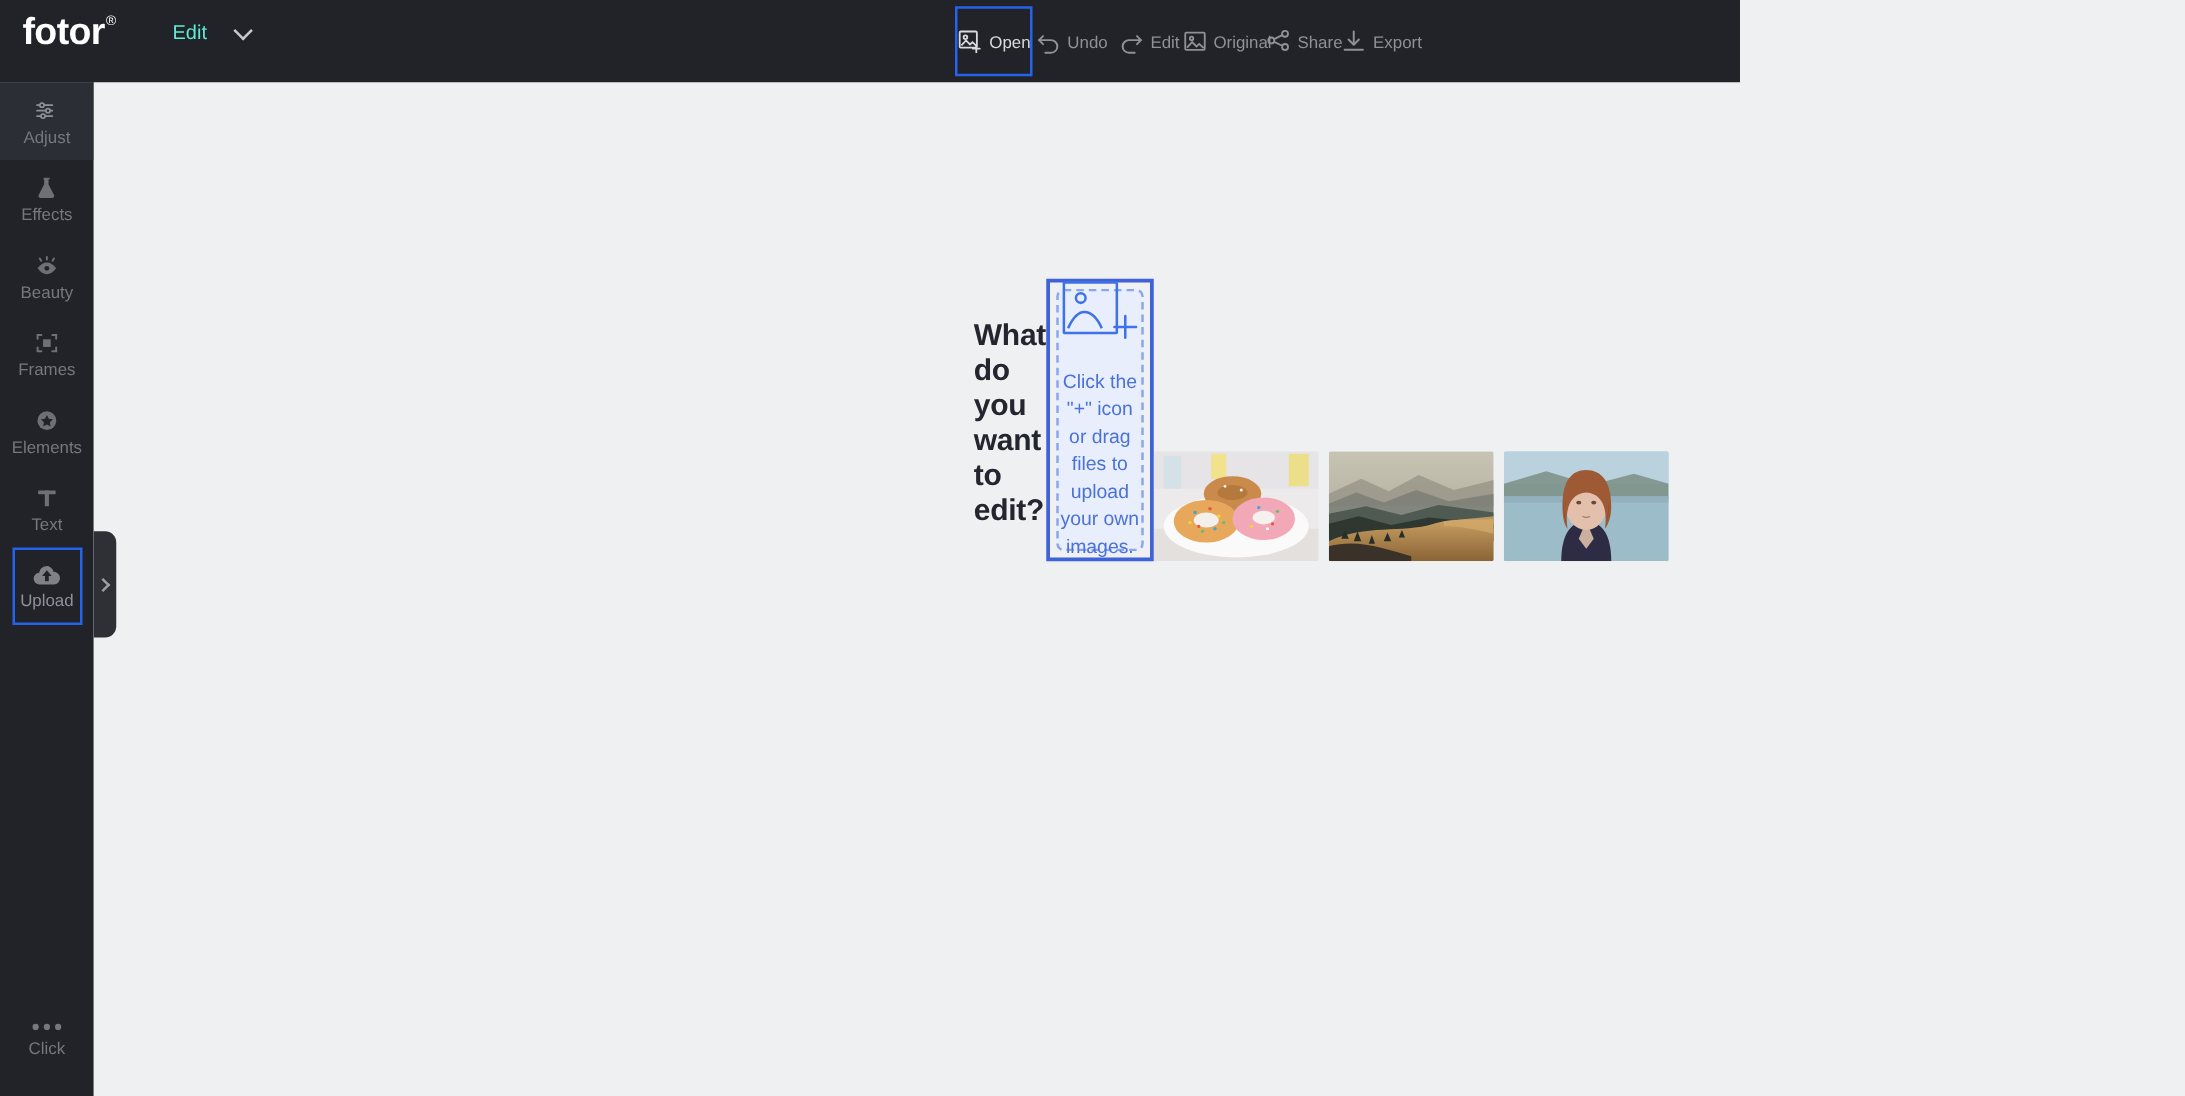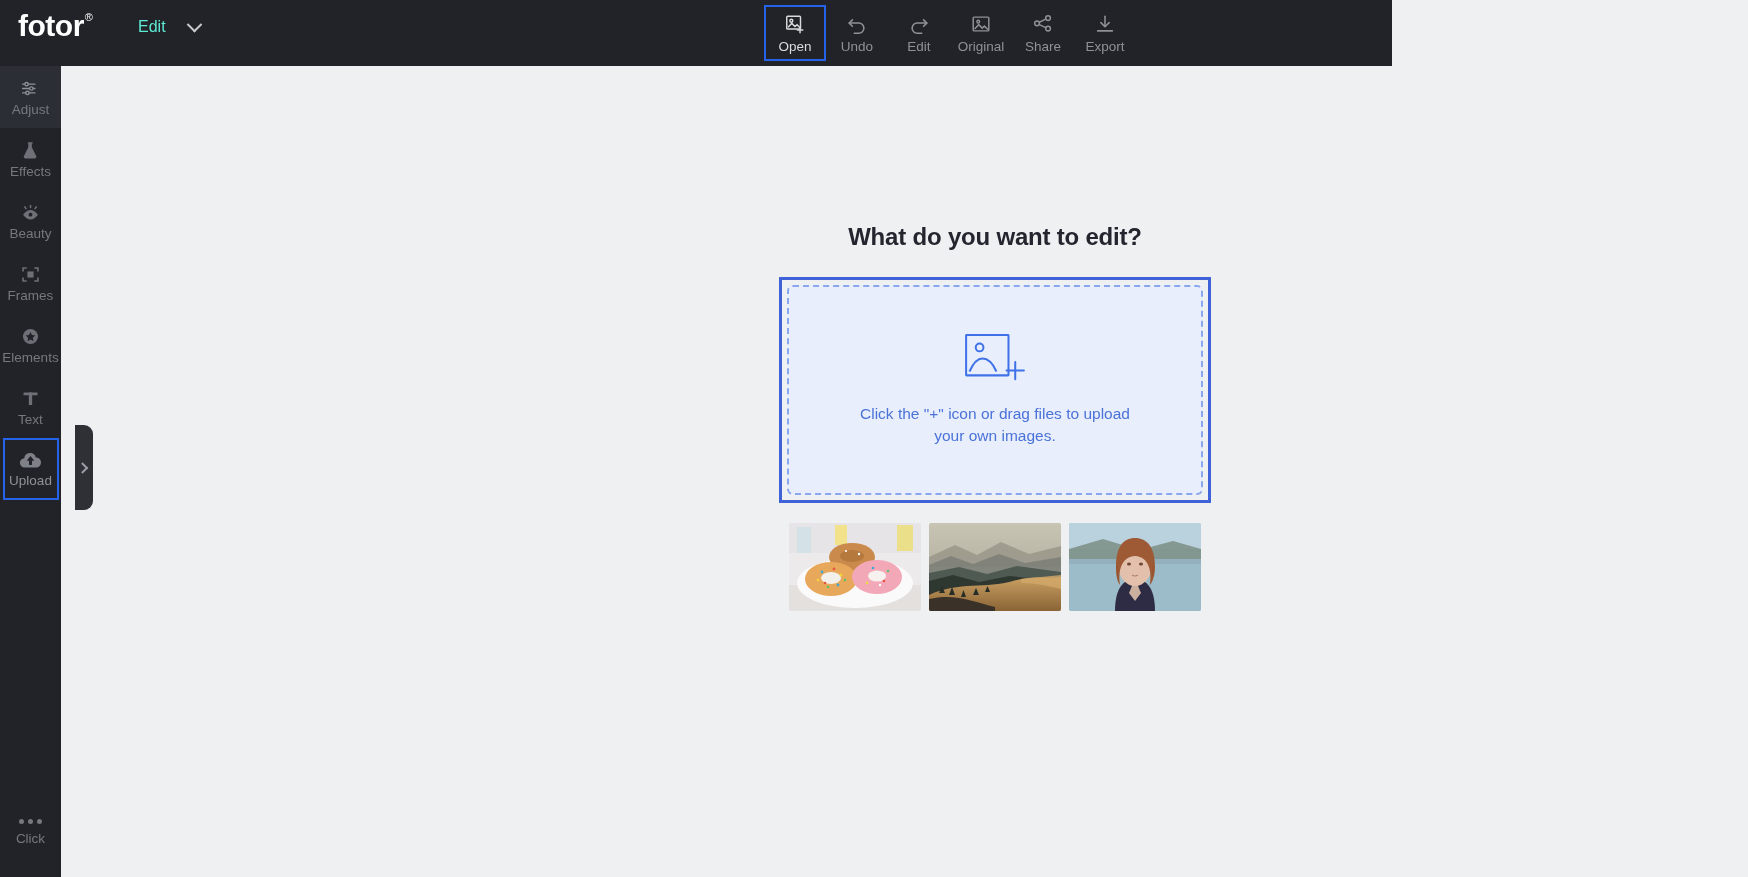--- a/index.html
+++ b/index.html
@@ -65,21 +65,20 @@
     top: 0;
     height: 66px;
     display: flex;
     align-items: center;
     gap: 0px;
   }
   .tool {
     width: 62px;
     height: 56px;
     display: flex;
-    flex-direction: column;
     align-items: center;
     justify-content: center;
     gap: 4px;
     color: #8e9196;
     font-size: 13.5px;
     cursor: pointer;
     position: relative;
   }
   .tool.is-selected {
     border: 2px solid #2563eb;
@@ -104,21 +103,21 @@
     border: none;
     cursor: pointer;
     font-family: "Liberation Sans", sans-serif;
   }
 
   
   .sidebar {
     position: absolute;
     left: 0;
     top: 66px;
-    width: 61px;
+    width: 75px;
     height: 811px;
     background: #212328;
     display: flex;
     flex-direction: column;
   }
   .side-item {
     height: 62px;
     display: flex;
     flex-direction: column;
     align-items: center;
@@ -183,22 +182,22 @@
     width: 1673px;
     height: 811px;
     background: #eff0f2;
   }
   .center-col {
     position: absolute;
     left: 704px;
     top: 157px;
     width: 432px;
     display: flex;
-    flex-direction: column;
-    align-items: center;
+    flex-direction: row;
+    align-items: flex-end;
   }
   .headline {
     font-size: 24px;
     font-weight: bold;
     color: #23262e;
     letter-spacing: -0.2px;
     margin-bottom: 26px;
   }
 
   .dropzone-outer {

